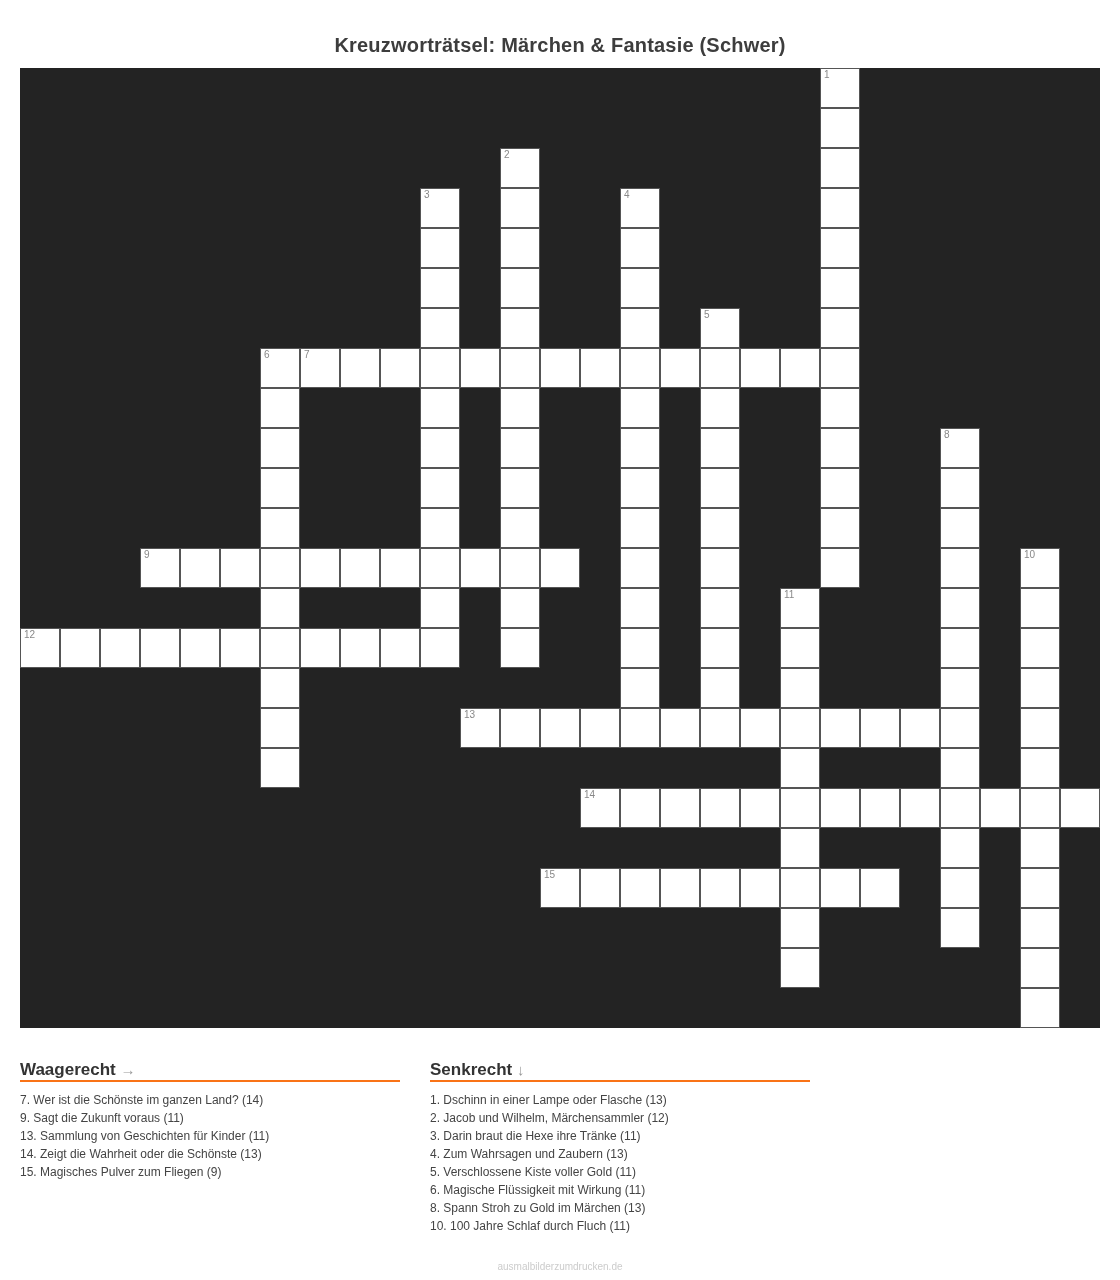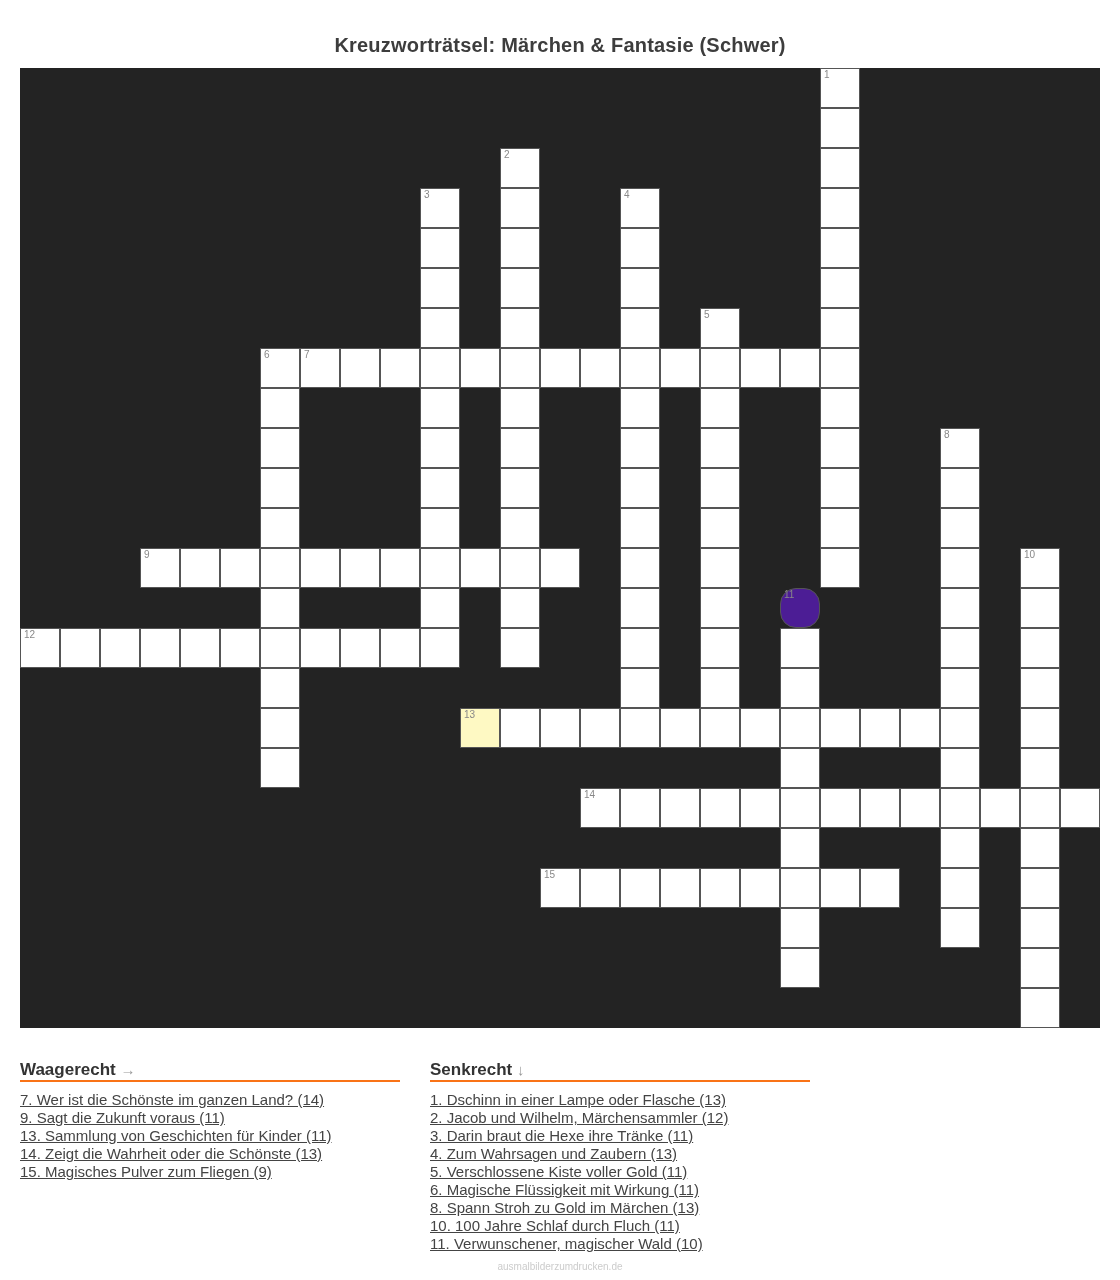--- a/index.html
+++ b/index.html
@@ -64,23 +64,22 @@
   }
   .clue-header .arrow {
     font-weight: normal;
     font-size: 15px;
     color: #999999;
   }
   .clue-list {
     list-style: none;
     margin: 9px 0 0 0;
     padding: 0;
-    font-size: 15px;
+    font-size: 12px;
     color: #444444;
-    text-decoration: underline;
   }
   .clue-list li {
     line-height: 18px;
   }
   .watermark {
     position: absolute;
     top: 1261px;
     left: 0;
     width: 1120px;
     text-align: center;
@@ -142,21 +141,21 @@
       <div class="cell" style="left: 400px; top: 280px; background: rgb(255, 255, 255); border-color: rgb(85, 85, 85);"></div>
       <div class="cell" style="left: 400px; top: 320px; background: rgb(255, 255, 255); border-color: rgb(85, 85, 85);"></div>
       <div class="cell" style="left: 400px; top: 360px; background: rgb(255, 255, 255); border-color: rgb(85, 85, 85);"></div>
       <div class="cell" style="left: 400px; top: 400px; background: rgb(255, 255, 255); border-color: rgb(85, 85, 85);"></div>
       <div class="cell" style="left: 400px; top: 440px; background: rgb(255, 255, 255); border-color: rgb(85, 85, 85);"></div>
       <div class="cell" style="left: 400px; top: 480px; background: rgb(255, 255, 255); border-color: rgb(85, 85, 85);"></div>
       <div class="cell" style="left: 400px; top: 520px; background: rgb(255, 255, 255); border-color: rgb(85, 85, 85);"></div>
       <div class="cell" style="left: 400px; top: 560px; background: rgb(255, 255, 255); border-color: rgb(85, 85, 85);"></div>
       <div class="cell" style="left: 440px; top: 280px; background: rgb(255, 255, 255); border-color: rgb(85, 85, 85);"></div>
       <div class="cell" style="left: 440px; top: 480px; background: rgb(255, 255, 255); border-color: rgb(85, 85, 85);"></div>
-      <div class="cell" style="left: 440px; top: 640px; background: #fef9c3; border-color: rgb(85, 85, 85); text-align: right;">
+      <div class="cell" style="left: 440px; top: 640px; background: #ffffff; border-color: rgb(85, 85, 85); text-align: right;">
         <span class="num" style="color: rgb(136, 136, 136);">13</span>
       </div>
       <div class="cell" style="left: 480px; top: 80px; background: rgb(255, 255, 255); border-color: rgb(85, 85, 85);">
         <span class="num" style="color: rgb(136, 136, 136);">2</span>
       </div>
       <div class="cell" style="left: 480px; top: 120px; background: rgb(255, 255, 255); border-color: rgb(85, 85, 85);"></div>
       <div class="cell" style="left: 480px; top: 160px; background: rgb(255, 255, 255); border-color: rgb(85, 85, 85);"></div>
       <div class="cell" style="left: 480px; top: 200px; background: rgb(255, 255, 255); border-color: rgb(85, 85, 85);"></div>
       <div class="cell" style="left: 480px; top: 240px; background: rgb(255, 255, 255); border-color: rgb(85, 85, 85);"></div>
       <div class="cell" style="left: 480px; top: 280px; background: rgb(255, 255, 255); border-color: rgb(85, 85, 85);"></div>
@@ -215,21 +214,21 @@
       <div class="cell" style="left: 680px; top: 560px; background: rgb(255, 255, 255); border-color: rgb(85, 85, 85);"></div>
       <div class="cell" style="left: 680px; top: 600px; background: rgb(255, 255, 255); border-color: rgb(85, 85, 85);"></div>
       <div class="cell" style="left: 680px; top: 640px; background: rgb(255, 255, 255); border-color: rgb(85, 85, 85);"></div>
       <div class="cell" style="left: 680px; top: 720px; background: rgb(255, 255, 255); border-color: rgb(85, 85, 85);"></div>
       <div class="cell" style="left: 680px; top: 800px; background: rgb(255, 255, 255); border-color: rgb(85, 85, 85);"></div>
       <div class="cell" style="left: 720px; top: 280px; background: rgb(255, 255, 255); border-color: rgb(85, 85, 85);"></div>
       <div class="cell" style="left: 720px; top: 640px; background: rgb(255, 255, 255); border-color: rgb(85, 85, 85);"></div>
       <div class="cell" style="left: 720px; top: 720px; background: rgb(255, 255, 255); border-color: rgb(85, 85, 85);"></div>
       <div class="cell" style="left: 720px; top: 800px; background: rgb(255, 255, 255); border-color: rgb(85, 85, 85);"></div>
       <div class="cell" style="left: 760px; top: 280px; background: rgb(255, 255, 255); border-color: rgb(85, 85, 85);"></div>
-      <div class="cell" style="left: 760px; top: 520px; background: #4c1d95; border-color: rgb(85, 85, 85); border-radius: 16px;">
+      <div class="cell" style="left: 760px; top: 520px; background: #ffffff; border-color: rgb(85, 85, 85);">
         <span class="num" style="color: rgb(136, 136, 136);">11</span>
       </div>
       <div class="cell" style="left: 760px; top: 560px; background: rgb(255, 255, 255); border-color: rgb(85, 85, 85);"></div>
       <div class="cell" style="left: 760px; top: 600px; background: rgb(255, 255, 255); border-color: rgb(85, 85, 85);"></div>
       <div class="cell" style="left: 760px; top: 640px; background: rgb(255, 255, 255); border-color: rgb(85, 85, 85);"></div>
       <div class="cell" style="left: 760px; top: 680px; background: rgb(255, 255, 255); border-color: rgb(85, 85, 85);"></div>
       <div class="cell" style="left: 760px; top: 720px; background: rgb(255, 255, 255); border-color: rgb(85, 85, 85);"></div>
       <div class="cell" style="left: 760px; top: 760px; background: rgb(255, 255, 255); border-color: rgb(85, 85, 85);"></div>
       <div class="cell" style="left: 760px; top: 800px; background: rgb(255, 255, 255); border-color: rgb(85, 85, 85);"></div>
       <div class="cell" style="left: 760px; top: 840px; background: rgb(255, 255, 255); border-color: rgb(85, 85, 85);"></div>
@@ -311,19 +310,18 @@
     </h2>
     <ul class="clue-list">
         <li>1. Dschinn in einer Lampe oder Flasche (13)</li>
         <li>2. Jacob und Wilhelm, Märchensammler (12)</li>
         <li>3. Darin braut die Hexe ihre Tränke (11)</li>
         <li>4. Zum Wahrsagen und Zaubern (13)</li>
         <li>5. Verschlossene Kiste voller Gold (11)</li>
         <li>6. Magische Flüssigkeit mit Wirkung (11)</li>
         <li>8. Spann Stroh zu Gold im Märchen (13)</li>
         <li>10. 100 Jahre Schlaf durch Fluch (11)</li>
-        <li>11. Verwunschener, magischer Wald (10)</li>
       </ul>
   </div>
 
   <div class="watermark">ausmalbilderzumdrucken.de</div>
 
 </div>
 
 </body></html>

